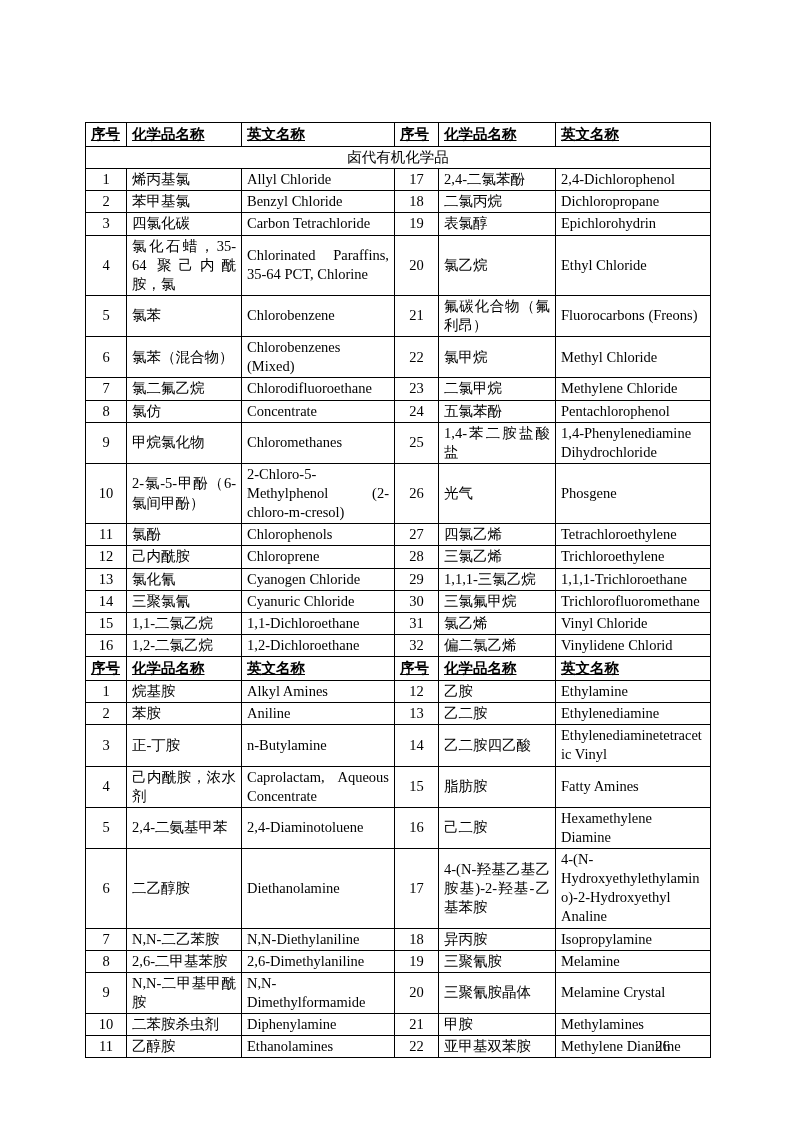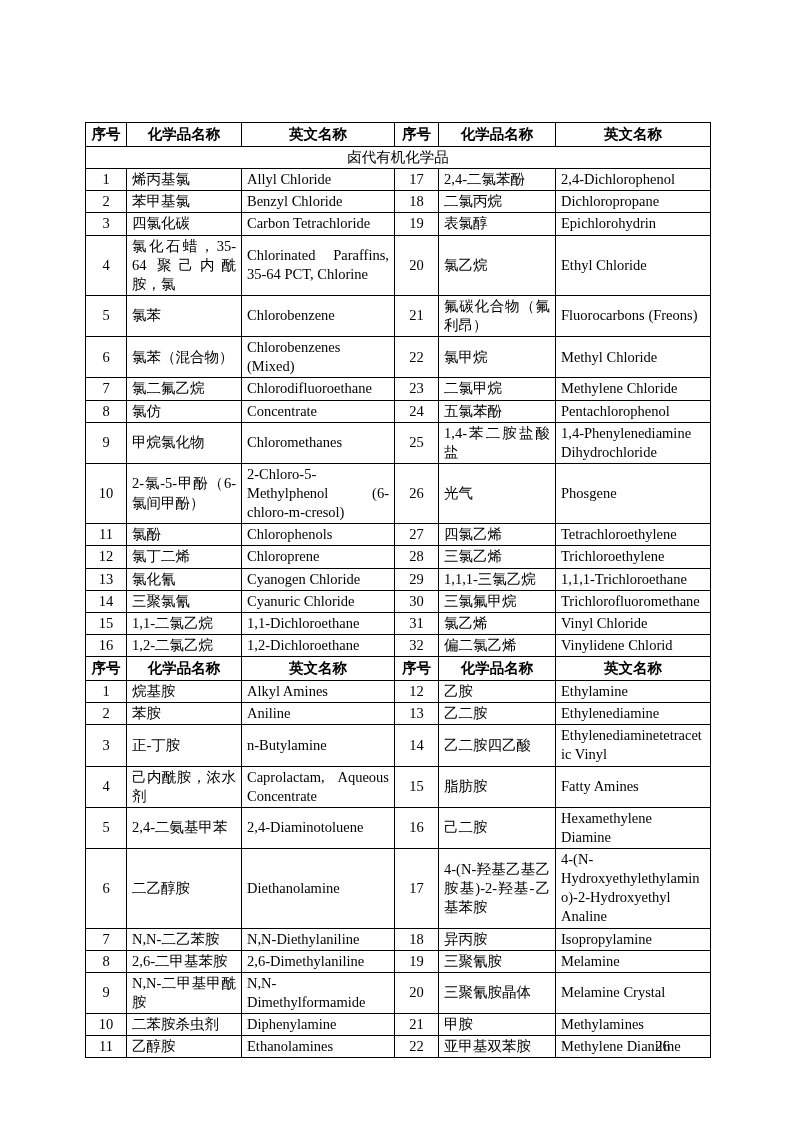--- a/index.html
+++ b/index.html
@@ -21,22 +21,23 @@
   .chem-table th, .chem-table td {
     border: 1px solid #000;
     font-size: 14.5px;
     line-height: 1.32;
     padding: 1px 5px;
     vertical-align: middle;
     overflow-wrap: break-word;
   }
   .chem-table th {
     font-weight: bold;
-    text-align: center;
+    text-align: left;
     height: 24px;
+    text-decoration: underline;
   }
   .chem-table td { height: 21px; }
   td.num { text-align: center; }
   td.cn, td.en { text-align: justify; }
   td.section-title { text-align: center; height: 18px; }
   .page-number {
     position: absolute;
     left: 655px;
     top: 1038px;
     font-size: 15px;
@@ -136,36 +137,36 @@
           <td class="num">9</td>
           <td class="cn">甲烷氯化物</td>
           <td class="en">Chloromethanes</td>
           <td class="num">25</td>
           <td class="cn">1,4-苯二胺盐酸盐</td>
           <td class="en">1,4-Phenylenediamine Dihydrochloride</td>
         </tr>
         <tr>
           <td class="num">10</td>
           <td class="cn">2-氯-5-甲酚（6-氯间甲酚）</td>
-          <td class="en">2-Chloro-5-Methylphenol (6-chloro-m-cresol)</td>
+          <td class="en">2-Chloro-5-Methylphenol (2-chloro-m-cresol)</td>
           <td class="num">26</td>
           <td class="cn">光气</td>
           <td class="en">Phosgene</td>
         </tr>
         <tr>
           <td class="num">11</td>
           <td class="cn">氯酚</td>
           <td class="en">Chlorophenols</td>
           <td class="num">27</td>
           <td class="cn">四氯乙烯</td>
           <td class="en">Tetrachloroethylene</td>
         </tr>
         <tr>
           <td class="num">12</td>
-          <td class="cn">氯丁二烯</td>
+          <td class="cn">己内酰胺</td>
           <td class="en">Chloroprene</td>
           <td class="num">28</td>
           <td class="cn">三氯乙烯</td>
           <td class="en">Trichloroethylene</td>
         </tr>
         <tr>
           <td class="num">13</td>
           <td class="cn">氯化氰</td>
           <td class="en">Cyanogen Chloride</td>
           <td class="num">29</td>

